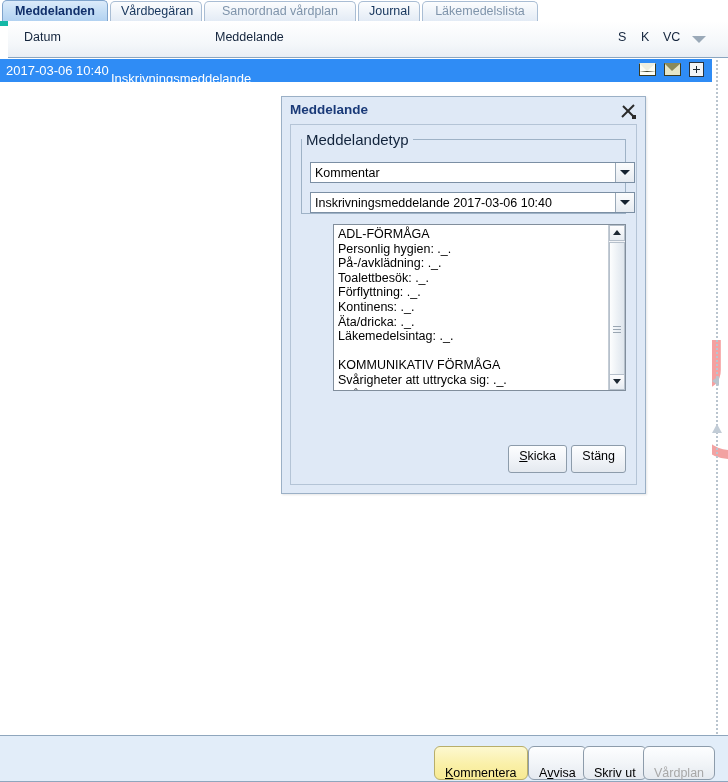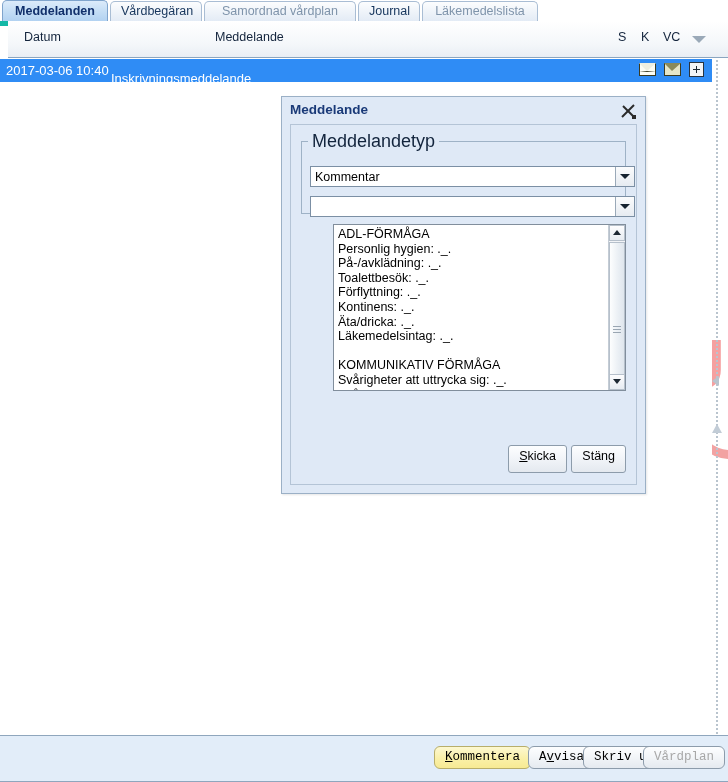--- a/index.html
+++ b/index.html
@@ -240,23 +240,22 @@
     left: 10px; top: 6px;
     right: 10px;
     height: 83px;
     margin: 0;
     padding: 0;
     border: 1px solid #9eb2c6;
     box-sizing: border-box;
     background: transparent;
   }
   fieldset.typebox legend {
-    margin-left: 6px;
     padding: 0 4px;
-    font-size: 18px;
+    font-size: 15px;
     color: #12243c;
   }
   .combo {
     position: absolute;
     left: 8px;
     width: 325px;
     height: 21px;
     background: #ffffff;
     border: 1px solid #7b8fa4;
     box-sizing: border-box;
@@ -398,23 +397,23 @@
     content: "";
     position: absolute;
     left: 0; bottom: 0;
     width: 728px; height: 1px;
     background: #8fa6bd;
   }
   .bb-btn {
     position: absolute;
     top: 10px;
     height: 23px;
-    padding: 0 10px;
+    padding: 16px 10px;
     font-size: 12.5px;
-    font-family: Liberation Mono, monospace;
+    font-family: Liberation Sans, sans-serif;
     background: linear-gradient(to bottom, #fdfeff 0%, #f2f5f8 50%, #e5eaf0 100%);
     border: 1px solid #8d9cab;
     border-radius: 6px;
     color: #000000;
     box-sizing: border-box;
     line-height: 21px;
     text-align: center;
     cursor: default;
     white-space: nowrap;
   }
@@ -483,20 +482,21 @@
 
       <fieldset class="typebox">
         <legend>Meddelandetyp</legend>
 
         <div class="combo c1">
           <span class="ctext">Kommentar</span>
           <span class="cbtn"></span>
         </div>
 
         <div class="combo c2">
+          <span class="ctext">Inskrivningsmeddelande 2017-03-06 10:40</span>
           <span class="cbtn"></span>
         </div>
       </fieldset>
 
       <div class="textwrap">
         <div class="textcontent">ADL-FÖRMÅGA
 Personlig hygien: ._.
 På-/avklädning: ._.
 Toalettbesök: ._.
 Förflyttning: ._.

